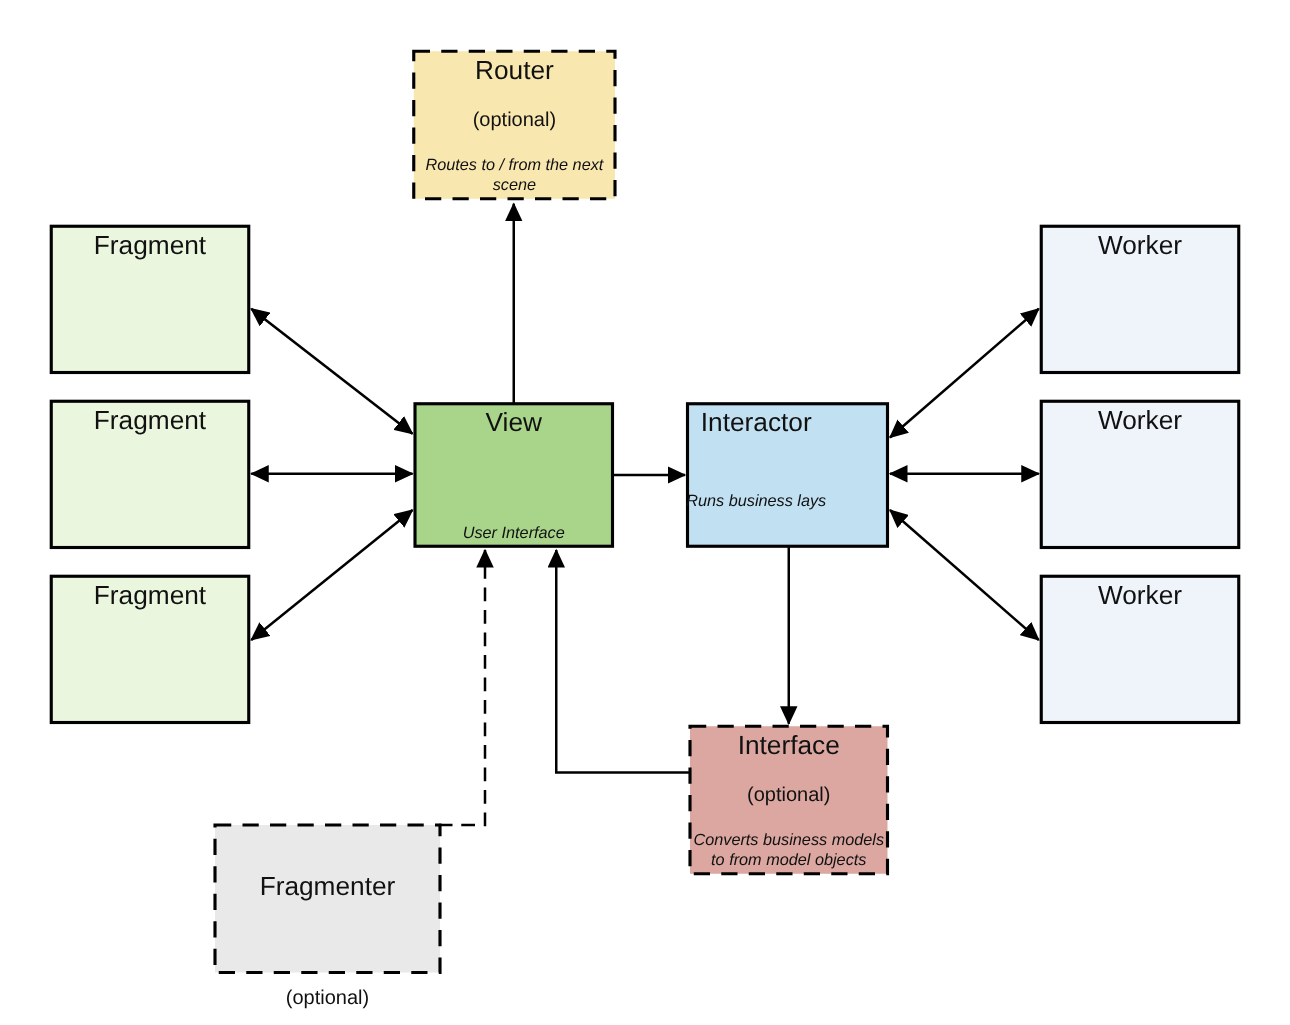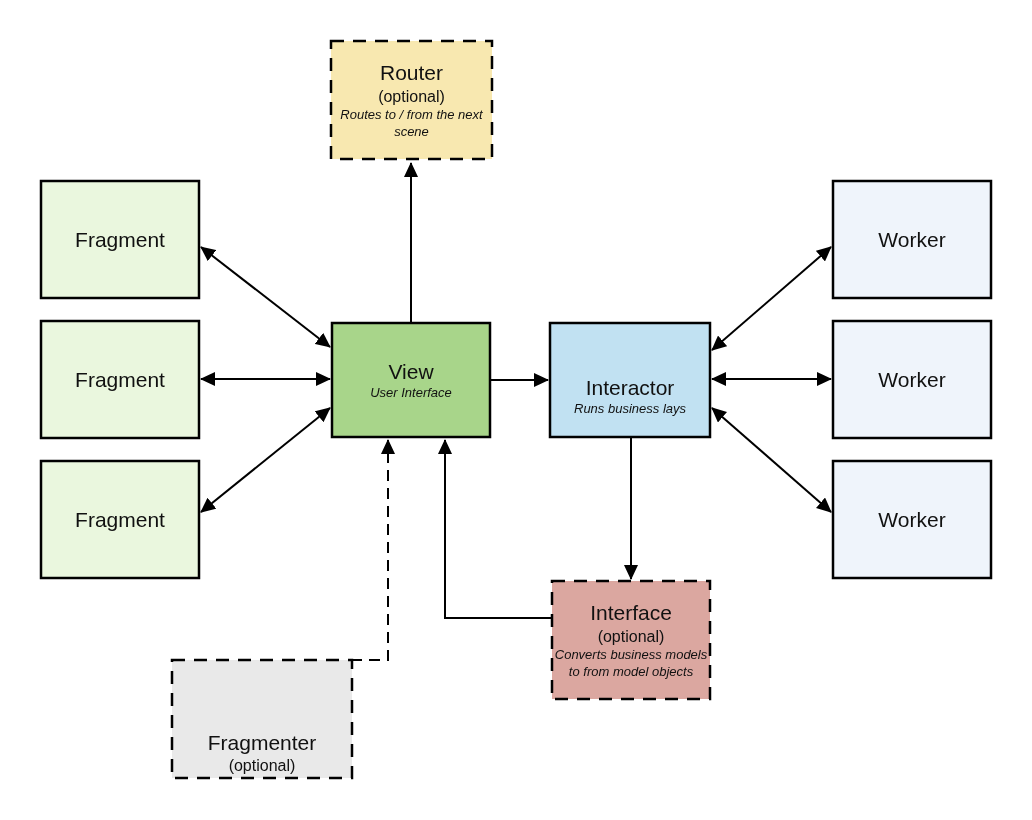--- a/index.html
+++ b/index.html
@@ -1,20 +1,20 @@
 <!DOCTYPE html>
 <html><head>
 <meta charset="utf-8">
 <style>
   html,body{margin:0;padding:0;background:#ffffff;}
   .canvas{position:relative;width:1032px;height:820px;background:#ffffff;
           font-family:"Liberation Sans",sans-serif;overflow:hidden;}
   .canvas svg{position:absolute;left:0;top:0;pointer-events:none;}
   .label{position:absolute;display:flex;flex-direction:column;align-items:center;
-         justify-content:center;text-align:center;color:#111111;pointer-events:none;}
+         justify-content:space-between;text-align:center;color:#111111;pointer-events:none;}
   .title{font-size:21px;line-height:1.3;}
   .sub{font-size:16px;line-height:1.3;}
   .desc{font-size:13px;font-style:italic;line-height:1.28;}
 </style>
 </head>
 <body>
 
 <div class="canvas">
 
   <svg width="1032" height="820" viewBox="0 0 1032 820">
@@ -67,21 +67,21 @@
   </div>
   <div class="label" style="left:43px;top:463px;width:154px;height:113px;">
     <div class="title">Fragment</div>
   </div>
 
   <div class="label" style="left:334px;top:325px;width:154px;height:110px;border-radius:26px;">
     <div class="title">View</div>
     <div class="desc">User Interface</div>
   </div>
 
-  <div class="label" style="left:552px;top:325px;width:156px;height:85px;margin-top:28px;">
+  <div class="label" style="left:527px;top:325px;width:156px;height:85px;">
     <div class="title">Interactor</div>
     <div class="desc">Runs business lays</div>
   </div>
 
   <div class="label" style="left:835px;top:183px;width:154px;height:113px;">
     <div class="title">Worker</div>
   </div>
   <div class="label" style="left:835px;top:323px;width:154px;height:113px;">
     <div class="title">Worker</div>
   </div>

